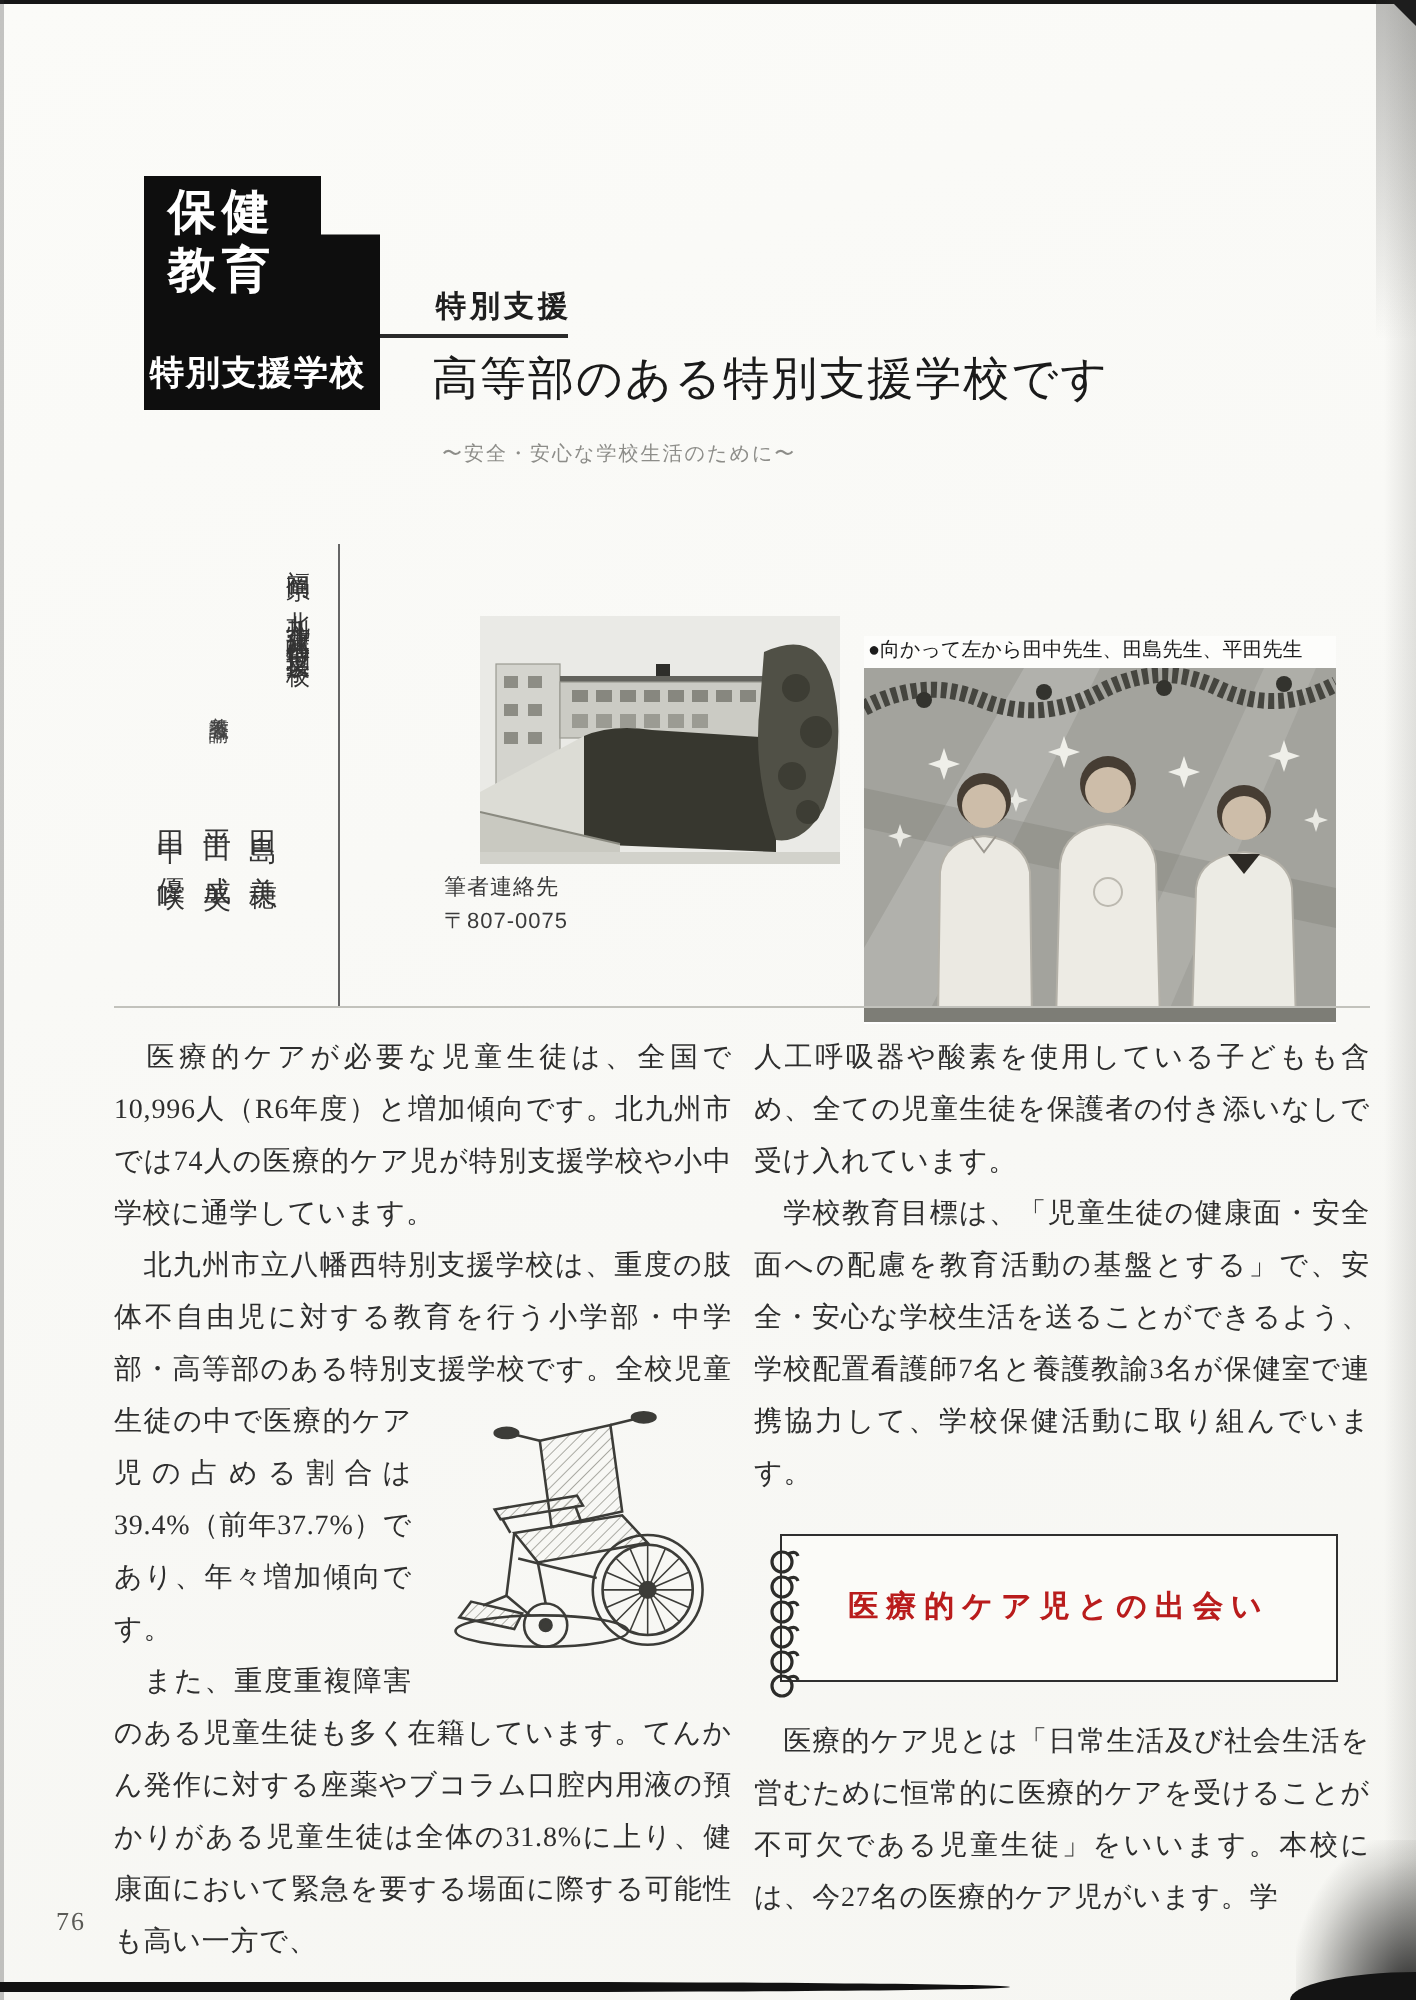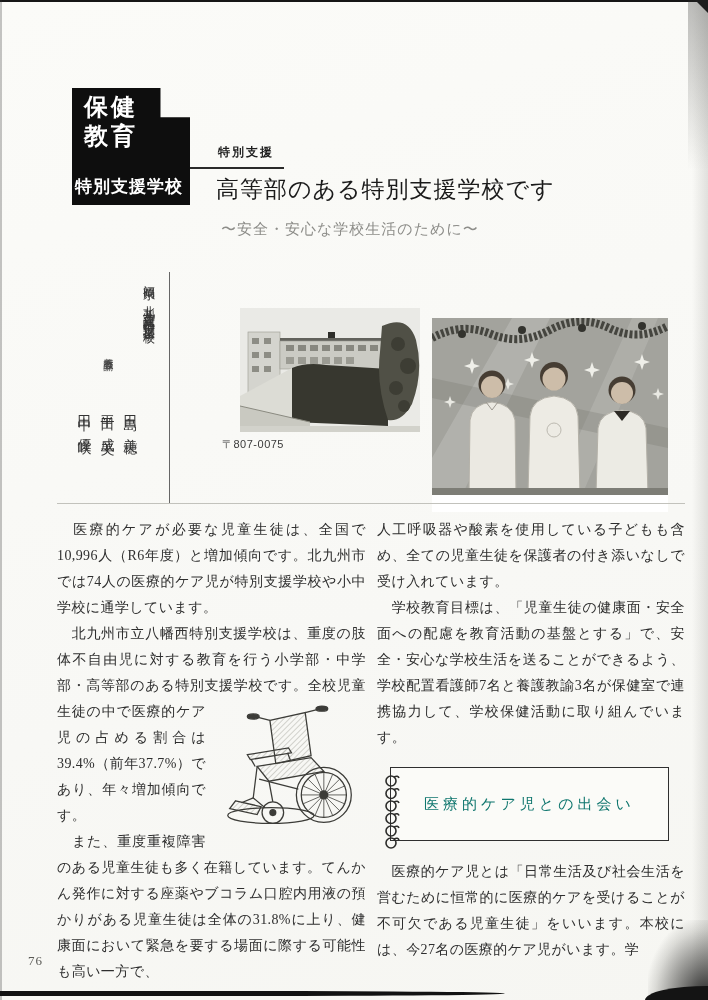--- a/index.html
+++ b/index.html
@@ -24,26 +24,26 @@
 
   
   .category-box{
     position:absolute;left:72px;top:88px;width:118px;height:117px;background:#0e0e0e;
     clip-path:polygon(0 0,75% 0,75% 25%,100% 25%,100% 100%,0 100%);
     color:#fff;font-family:"Liberation Sans",sans-serif;
   }
   .category-box .big{position:absolute;left:12px;top:4px;font-size:24px;line-height:29px;letter-spacing:3px;font-weight:bold;white-space:pre-line;text-align:right;}
   .category-box .small{position:absolute;right:7px;bottom:7px;font-size:17px;font-weight:bold;letter-spacing:1px;}
   .section-label{position:absolute;left:218px;top:144px;font-family:"Liberation Sans",sans-serif;
-    font-size:12px;font-weight:bold;letter-spacing:2px;color:#1e1e1e;}
+    font-size:15px;font-weight:bold;letter-spacing:2px;color:#1e1e1e;}
   .header-rule{position:absolute;left:190px;top:167px;width:94px;height:2px;background:#2a2a2a;}
   .article-title{position:absolute;left:216px;top:174px;font-family:"Liberation Sans",sans-serif;
     font-size:23px;font-weight:500;letter-spacing:1px;color:#1a1a1a;margin:0;}
   .article-subtitle{position:absolute;left:221px;top:220px;font-family:"Liberation Sans",sans-serif;
-    font-size:15px;letter-spacing:1px;color:#8d8d89;}
+    font-size:10px;letter-spacing:1px;color:#8d8d89;}
 
   
   .vtext{writing-mode:vertical-rl;text-orientation:upright;position:absolute;color:#333;}
   .affiliation{left:140px;top:276px;font-size:12px;letter-spacing:2px;height:232px;}
   .role{left:101px;top:350px;font-size:10px;letter-spacing:1px;color:#444;}
   .author-name{font-size:14px;letter-spacing:3px;}
   .name-1{left:121px;top:404px;}
   .name-2{left:98px;top:404px;}
   .name-3{left:75px;top:404px;}
   .author-divider{position:absolute;left:169px;top:272px;width:1px;height:232px;background:#666;}
@@ -62,21 +62,21 @@
   
   .col{position:absolute;top:517px;width:309px;font-size:14px;line-height:26px;
     text-align:justify;color:#2e2e2e;letter-spacing:.4px;}
   .col-left{left:57px;}
   .col-right{left:377px;width:308px;}
   .col p{margin:0;}
   .wheelchair-float{float:right;width:152px;height:126px;margin:4px 0 2px 8px;shape-outside:inset(0);}
 
   .section-box{position:relative;margin:16px 0 18px 13px;width:277px;border:1.5px solid #2f2f2f;
     background:#fbfbf8;height:72px;display:flex;align-items:center;justify-content:center;}
-  .section-box .heading{font-size:15px;font-weight:normal;letter-spacing:4px;color:#0f766e;}
+  .section-box .heading{font-size:15px;font-weight:bold;letter-spacing:4px;color:#b91c1c;}
   .spiral{position:absolute;left:-11px;top:5px;}
 
   .page-number{position:absolute;left:28px;top:953px;font-size:13px;color:#5a5a56;letter-spacing:1px;}
 </style>
 </head>
 <body>
 
 <div class="page">
 
   <div class="scan-top"></div>
@@ -138,20 +138,21 @@
       <path d="M142,18 Q168,6 176,32 Q184,64 172,96 Q162,114 148,112 Q136,76 140,44 Z" fill="#505046"></path>
       <circle cx="158" cy="36" r="7" fill="#3d3d34"></circle>
         <circle cx="168" cy="58" r="8" fill="#3d3d34"></circle>
       <circle cx="156" cy="80" r="7" fill="#3d3d34"></circle>
         <circle cx="164" cy="98" r="6" fill="#3d3d34"></circle>
       <rect x="0" y="118" width="180" height="6" fill="#d2d2cb"></rect>
     </svg>
   </div>
 
   <div class="teachers-photo">
+    <div class="photo-caption">●向かって左から田中先生、田島先生、平田先生</div>
     <svg width="236" height="177" viewBox="0 0 236 177">
       <rect x="0" y="0" width="236" height="177" fill="#a3a39d"></rect>
       <path d="M0,140 L80,0 L118,0 L30,177 L0,177 Z" fill="#ffffff" opacity="0.16"></path>
       <path d="M120,177 L200,0 L226,0 L150,177 Z" fill="#ffffff" opacity="0.12"></path>
       <path d="M0,60 L236,110 L236,130 L0,80 Z" fill="#6e6e68" opacity="0.25"></path>
       <path d="M0,20 Q30,4 59,16 T118,12 T177,10 T236,8" stroke="#45453f" stroke-width="8" fill="none" stroke-dasharray="3,2"></path>
       <circle cx="30" cy="16" r="4" fill="#33332e"></circle>
         <circle cx="90" cy="12" r="4" fill="#33332e"></circle>
       <circle cx="150" cy="10" r="4" fill="#33332e"></circle>
         <circle cx="210" cy="8" r="4" fill="#33332e"></circle>
@@ -175,20 +176,21 @@
 
       <circle cx="190" cy="72" r="13.5" fill="#463d33"></circle>
       <circle cx="190" cy="75" r="11" fill="#cdbda9"></circle>
       <path d="M164,177 L166,110 Q168,94 190,92 Q212,94 214,110 L216,177 Z" fill="#ecebe4" stroke="#b4b1a8" stroke-width="1"></path>
       <path d="M182,93 L190,103 L198,93 Z" fill="#2d2a25"></path>
       <rect x="0" y="170" width="236" height="7" fill="#7d7d76"></rect>
     </svg>
   </div>
 
   <div class="contact">
+    <div>筆者連絡先</div>
     <div>〒807-0075</div>
   </div>
   <div class="header-bottom-rule"></div>
 
   <div class="col col-left">
     <p>　医療的ケアが必要な児童生徒は、全国で10,996人（R6年度）と増加傾向です。北九州市では74人の医療的ケア児が特別支援学校や小中学校に通学しています。</p>
     <p><span>　北九州市立八幡西特別支援学校は、重度の肢体不自由児に対する教育を行う小学部・中学部・高等部のある特別支援学校です。全校</span><span class="wheelchair-float"><svg width="152" height="126" viewBox="0 0 155 125">
         <defs>
               <pattern id="hatch" width="4" height="4" patternUnits="userSpaceOnUse" patternTransform="rotate(45)">
                 <line x1="0" y1="0" x2="0" y2="4" stroke="#a9a9a2" stroke-width="1"></line>

